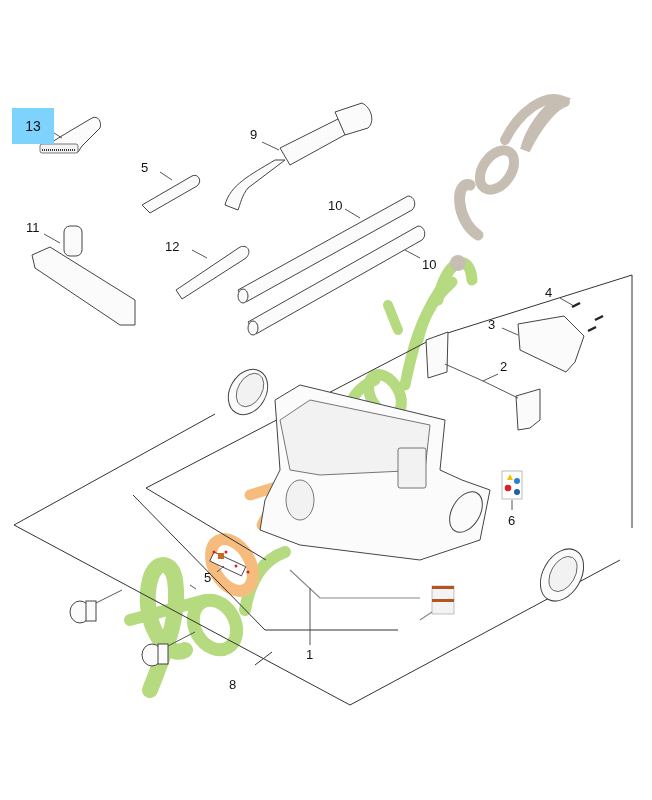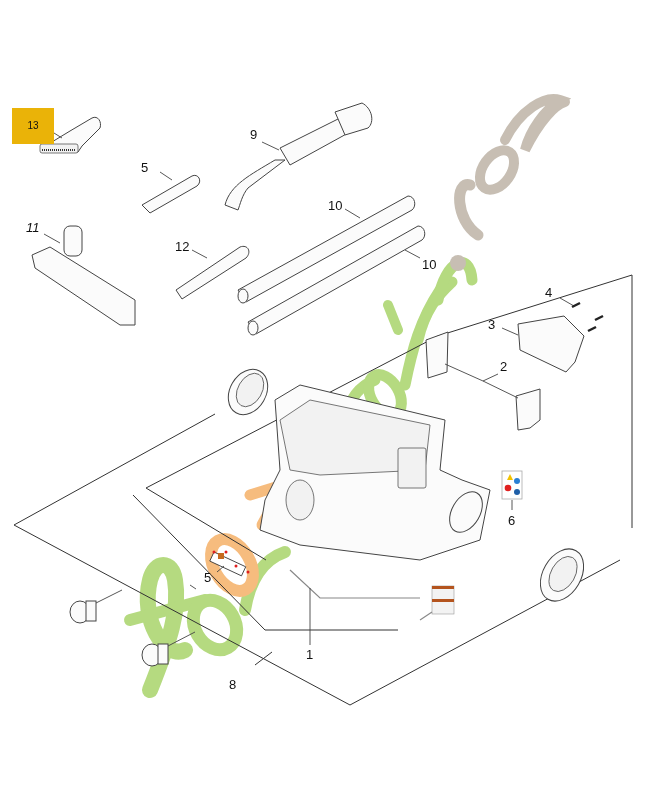--- a/index.html
+++ b/index.html
@@ -1,22 +1,22 @@
 <!DOCTYPE html>
 <html><head>
 <meta charset="utf-8">
 <style>
   html, body { margin: 0; padding: 0; background: #ffffff; }
   body { width: 652px; height: 800px; position: relative; overflow: hidden;
          font-family: "Liberation Sans", sans-serif; }
   #diagram { position: absolute; left: 0; top: 0; width: 652px; height: 800px; }
   .callout { position: absolute; font-family: "Liberation Sans", sans-serif;
              font-size: 13px; color: #111; line-height: 1; background: rgba(255,255,255,0.0); }
-  .callout.hl { background: #eab308; width: 42px; height: 36px; line-height: 36px;
-                text-align: center; font-size: 10px; }
+  .callout.hl { background: #7dd3fc; width: 42px; height: 36px; line-height: 36px;
+                text-align: center; font-size: 14px; }
   .part { fill: #fbfbfb; stroke: #444; stroke-width: 1; }
   .part-lt { fill: #f2f2f2; stroke: #555; stroke-width: 0.8; }
   .leader { stroke: #444; stroke-width: 0.9; fill: none; }
   .frame { stroke: #333; stroke-width: 1; fill: none; }
   .frame-grey { stroke: #888; stroke-width: 1.2; fill: none; }
 </style>
 </head>
 <body>
 
 <svg id="diagram" viewBox="0 0 652 800" xmlns="http://www.w3.org/2000/svg">
@@ -168,21 +168,21 @@
     <line class="leader" x1="217" y1="572" x2="224" y2="566"></line>
     <line class="leader" x1="190" y1="585" x2="196" y2="589"></line>
   </g>
 </svg>
 
 <div class="callout hl" style="left:12px;top:108px;">13</div>
 <div class="callout" style="left:141px;top:161px;">5</div>
 <div class="callout" style="left:250px;top:128px;">9</div>
 <div class="callout" style="left:328px;top:199px;">10</div>
 <div class="callout" style="left:422px;top:258px;">10</div>
-<div class="callout" style="left:26px;top:221px;font-style:italic;">11</div>
-<div class="callout" style="left:175px;top:240px;">12</div>
+<div class="callout" style="left:26px;top:221px;">11</div>
+<div class="callout" style="left:165px;top:240px;">12</div>
 <div class="callout" style="left:545px;top:286px;">4</div>
 <div class="callout" style="left:488px;top:318px;">3</div>
 <div class="callout" style="left:500px;top:360px;">2</div>
 <div class="callout" style="left:508px;top:514px;">6</div>
 <div class="callout" style="left:204px;top:571px;">5</div>
 <div class="callout" style="left:306px;top:648px;">1</div>
 <div class="callout" style="left:229px;top:678px;">8</div>
 
 </body></html>

